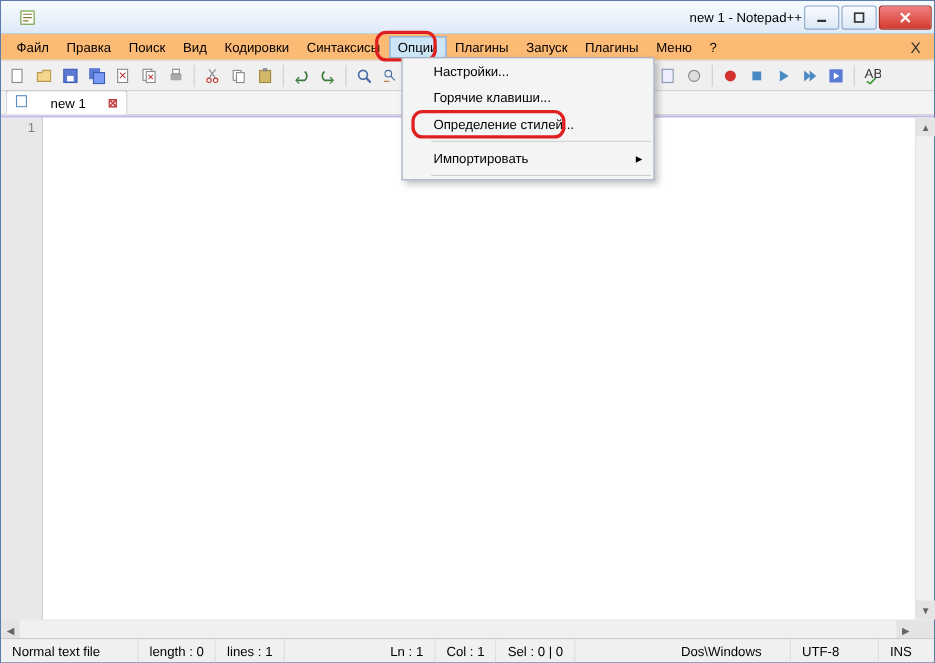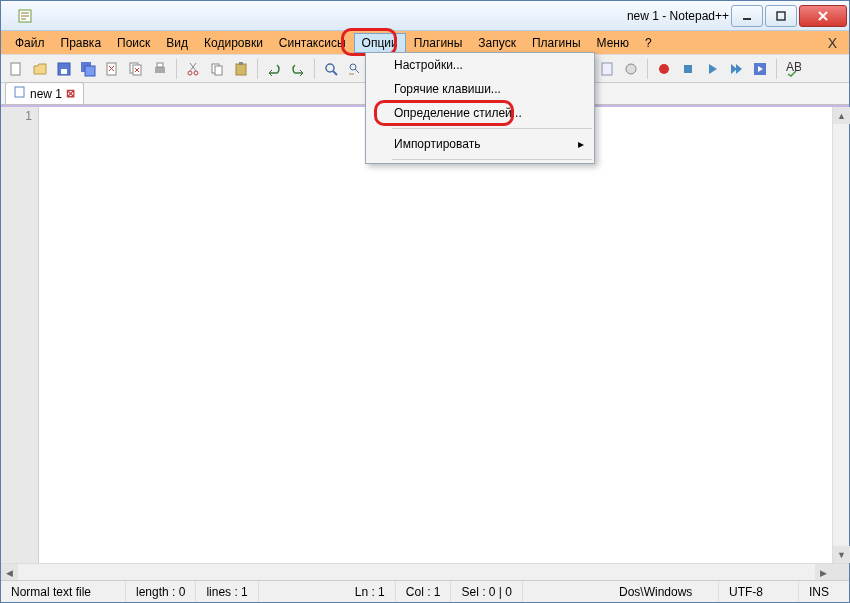--- a/index.html
+++ b/index.html
@@ -24,21 +24,21 @@
 .menubar .x-close { margin-left: auto; color: #333; padding: 0 6px; font-size: 14px; }
 
 
 .toolbar { height: 28px; background: #f0f0f0; border-bottom: 1px solid #ccc; display: flex; align-items: center; padding: 0 4px; gap: 2px; }
 .tool-btn { width: 22px; height: 22px; display: flex; align-items: center; justify-content: center; border-radius: 2px; }
 .tool-sep { width: 1px; height: 20px; background: #ccc; margin: 0 3px; }
 .tool-btn svg { width: 16px; height: 16px; }
 
 
 .tabbar { height: 22px; background: #f4f4f4; display: flex; align-items: flex-end; padding-left: 4px; border-bottom: 1px solid #c0c0c0; }
-.tab { display: flex; align-items: center; gap: 4px; padding: 3px 8px; background: #fff; border: 1px solid #c0c0c0; border-bottom: none; border-top-left-radius: 3px; border-top-right-radius: 3px; font-size: 11px; }
+.tab { display: flex; align-items: center; gap: 20px; padding: 3px 8px; background: #fff; border: 1px solid #c0c0c0; border-bottom: none; border-top-left-radius: 3px; border-top-right-radius: 3px; font-size: 11px; }
 .tab-close { color: #c04040; font-weight: bold; font-size: 11px; }
 
 
 .editor-wrap { flex: 1; display: flex; background: #fff; border-top: 2px solid #c8b8e8; position: relative; }
 .gutter { width: 38px; background: #e8e8e8; border-right: 1px solid #ccc; text-align: right; padding-right: 6px; padding-top: 2px; color: #808080; font-family: Consolas, monospace; font-size: 12px; }
 .editor { flex: 1; background: #fff; }
 .scroll-v { width: 17px; background: #f0f0f0; border-left: 1px solid #ddd; display: flex; flex-direction: column; }
 .scroll-h { height: 17px; background: #f0f0f0; border-top: 1px solid #ddd; display:flex; }
 .scroll-arrow { width:17px; height:17px; background:#e4e4e4; display:flex;align-items:center;justify-content:center;font-size:9px;color:#666;}
 .scroll-track { flex:1; background:#f0f0f0; }

